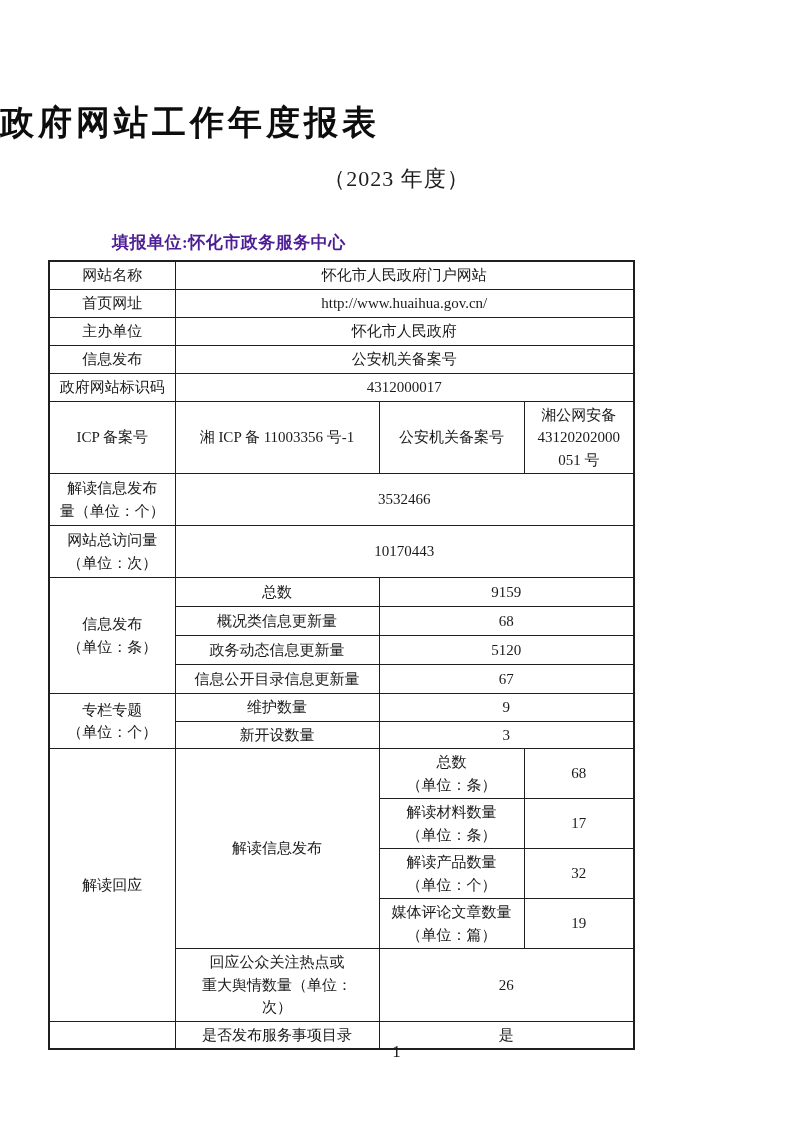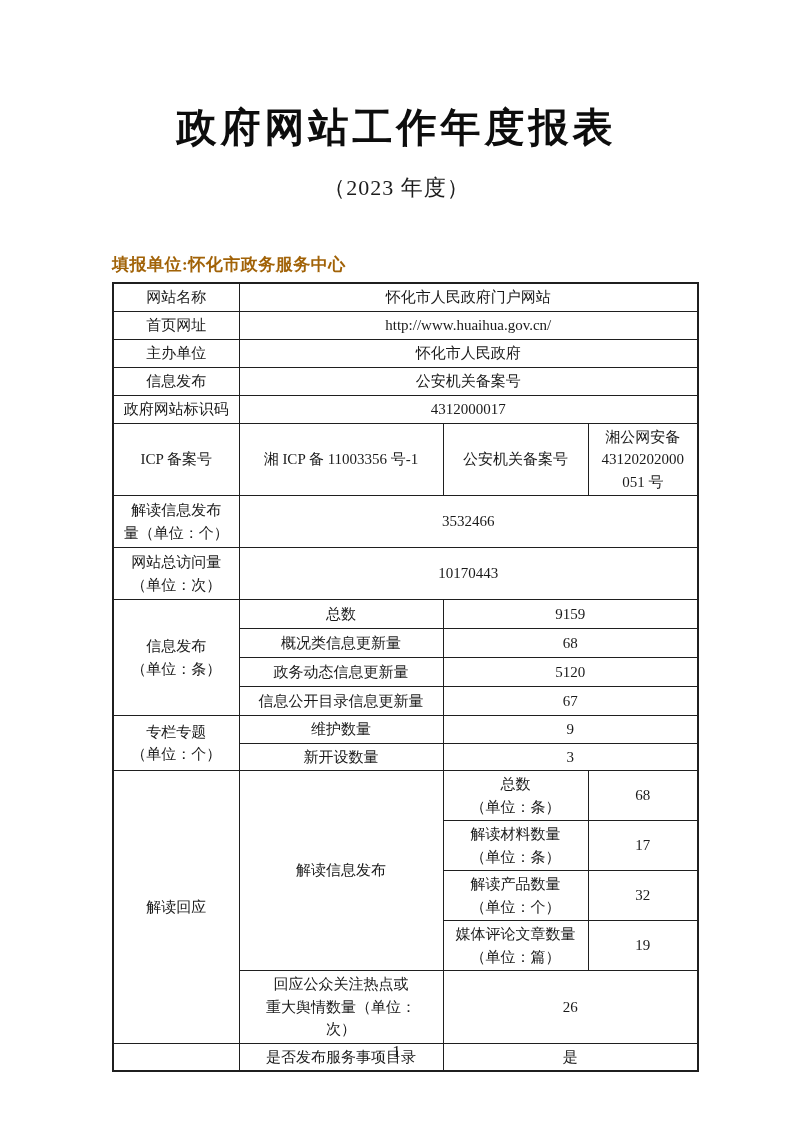--- a/index.html
+++ b/index.html
@@ -11,43 +11,43 @@
     position: relative;
     width: 793px;
     height: 1122px;
     background: #ffffff;
     overflow: hidden;
     font-family: "Liberation Serif", "DejaVu Serif", serif;
     color: #111111;
   }
   .doc-title {
     padding-top: 100px;
-    text-align: center;
+    text-align: left;
     font-family: "Liberation Sans", "DejaVu Sans", sans-serif;
     font-weight: bold;
-    font-size: 40px;
+    font-size: 34px;
     letter-spacing: 4px;
     color: #0d0d0d;
   }
   .doc-subtitle {
     margin-top: 18px;
     text-align: center;
     font-size: 22px;
     letter-spacing: 1px;
     color: #1c1c1c;
   }
   .reporting-unit {
-    margin: 50px 0 6px 112px;
+    margin: 37px 0 6px 112px;
     font-size: 17px;
     font-weight: bold;
     letter-spacing: 0.5px;
-    color: #a16207;
+    color: #4c1d95;
   }
   table.report {
-    margin-left: 112px;
+    margin-left: 48px;
     width: 585px;
     border-collapse: collapse;
     table-layout: fixed;
     border: 2px solid #1f1f1f;
   }
   table.report td {
     border: 1px solid #1f1f1f;
     text-align: center;
     vertical-align: middle;
     padding: 2px 4px;

